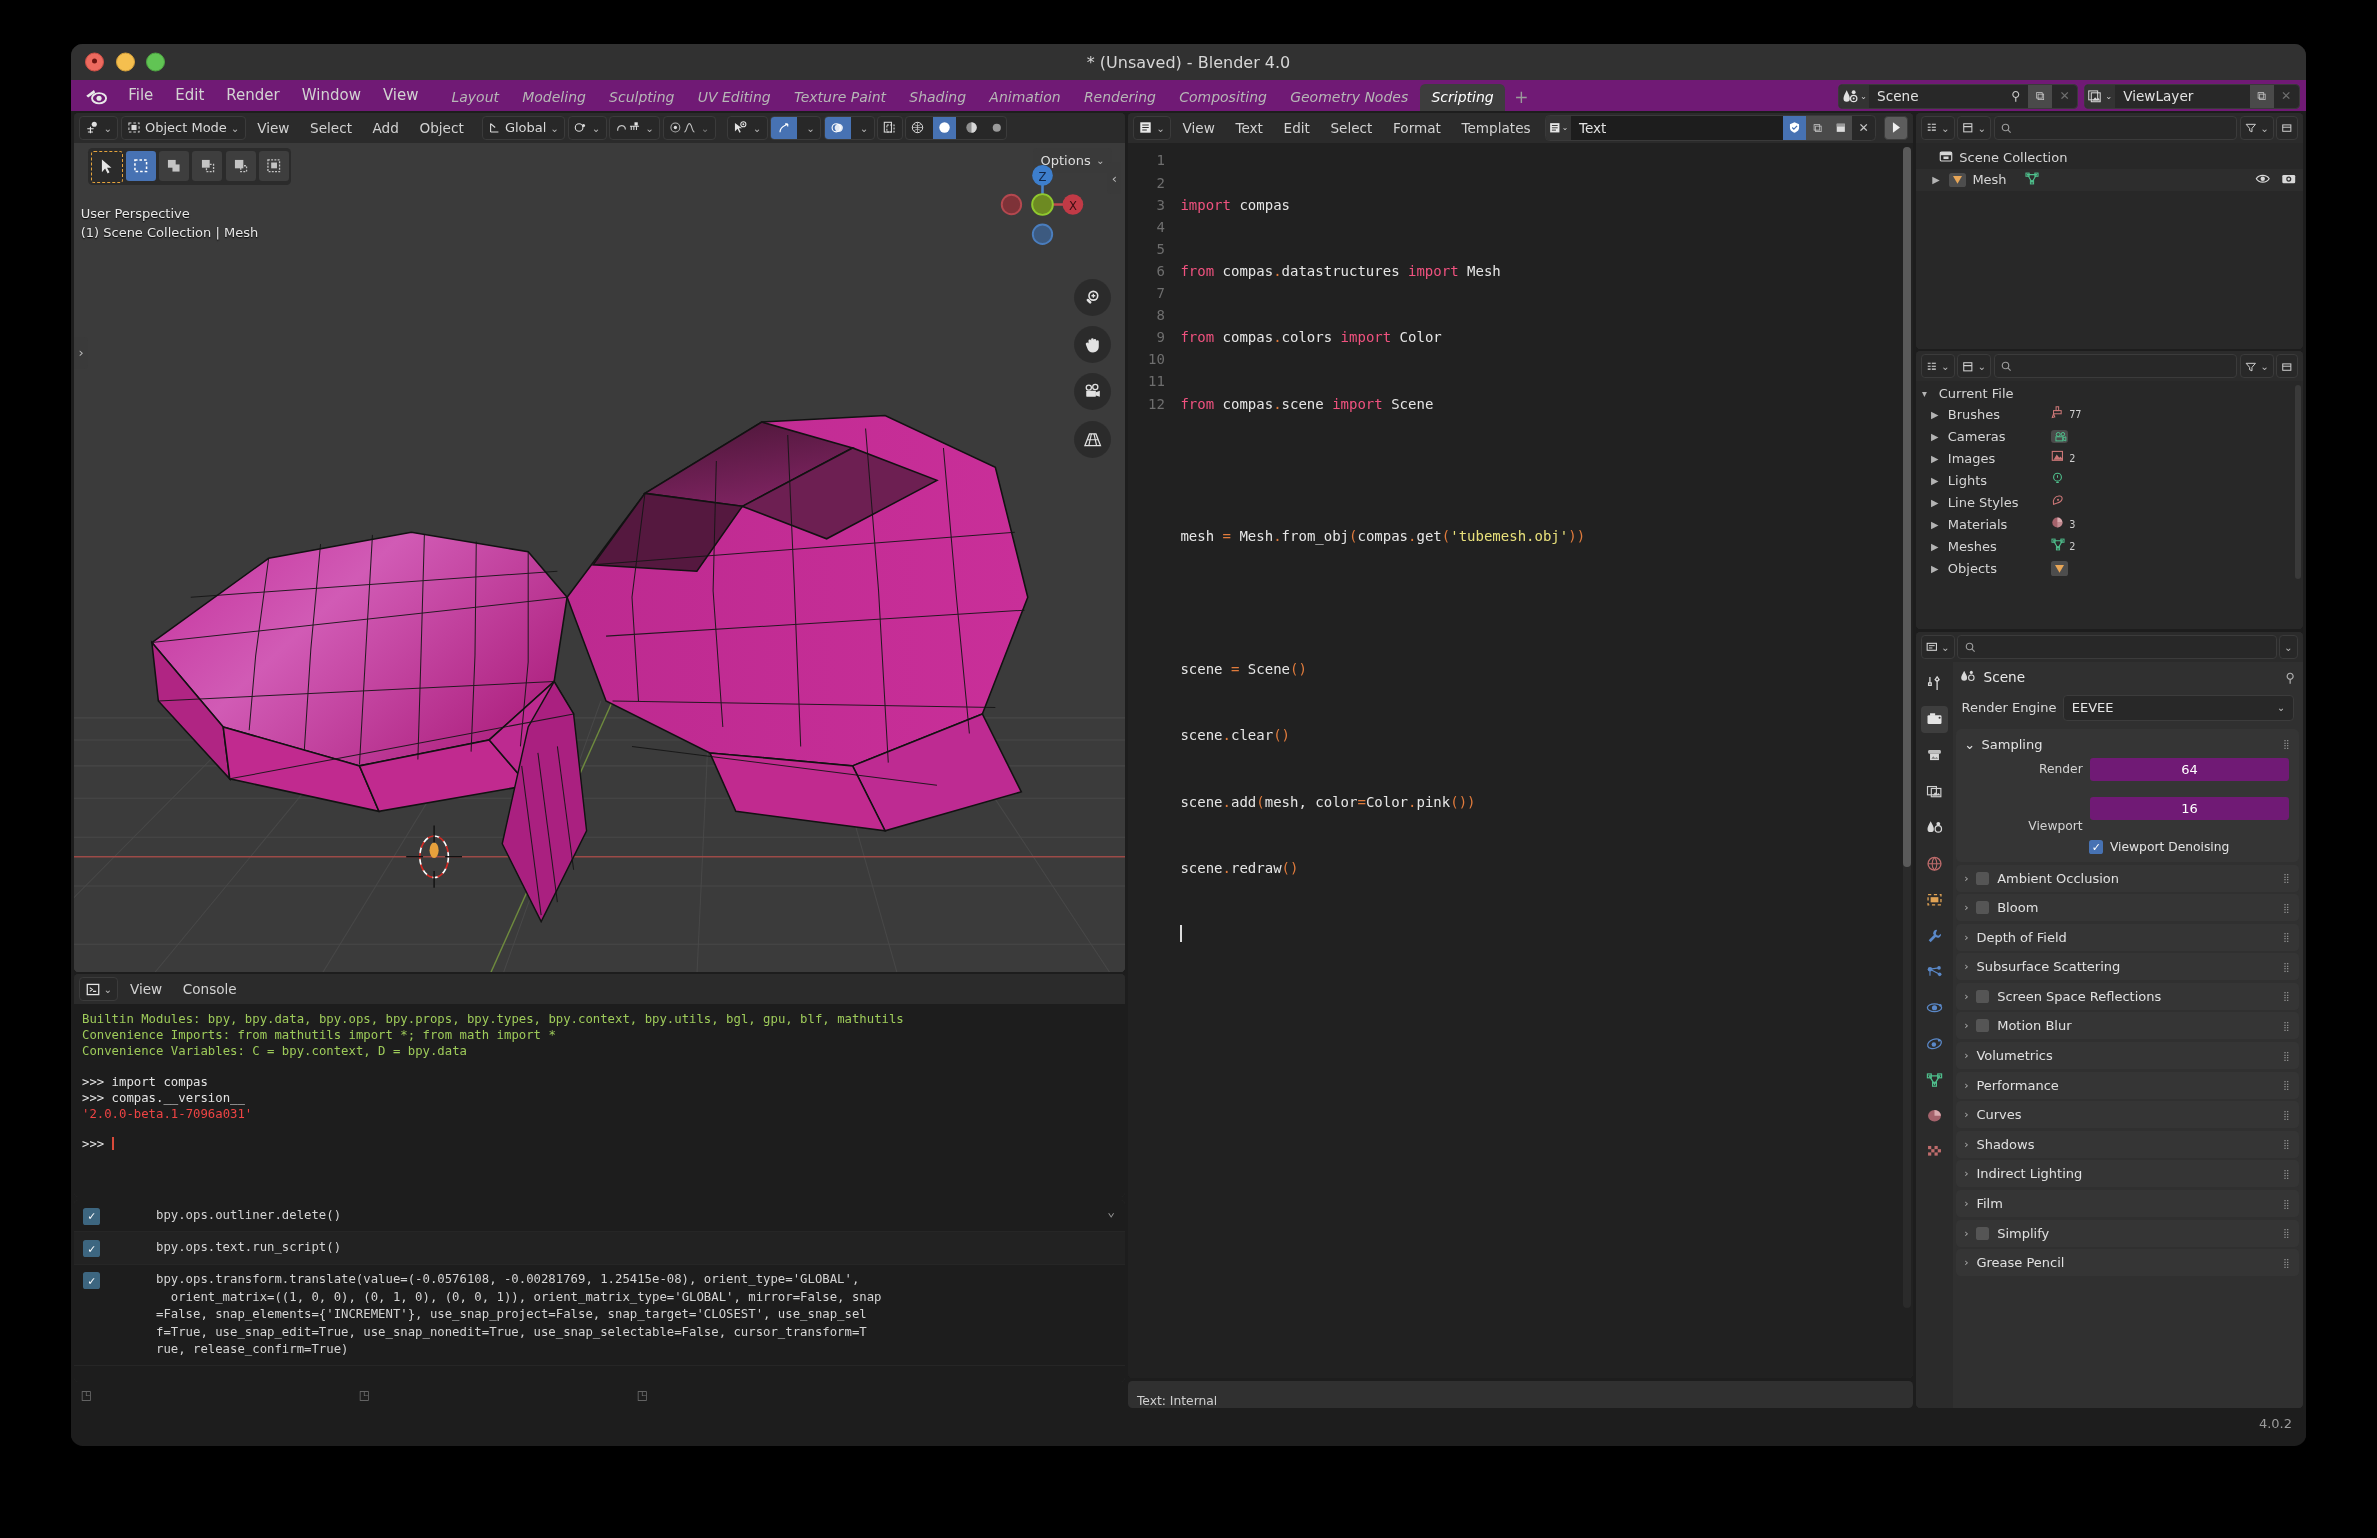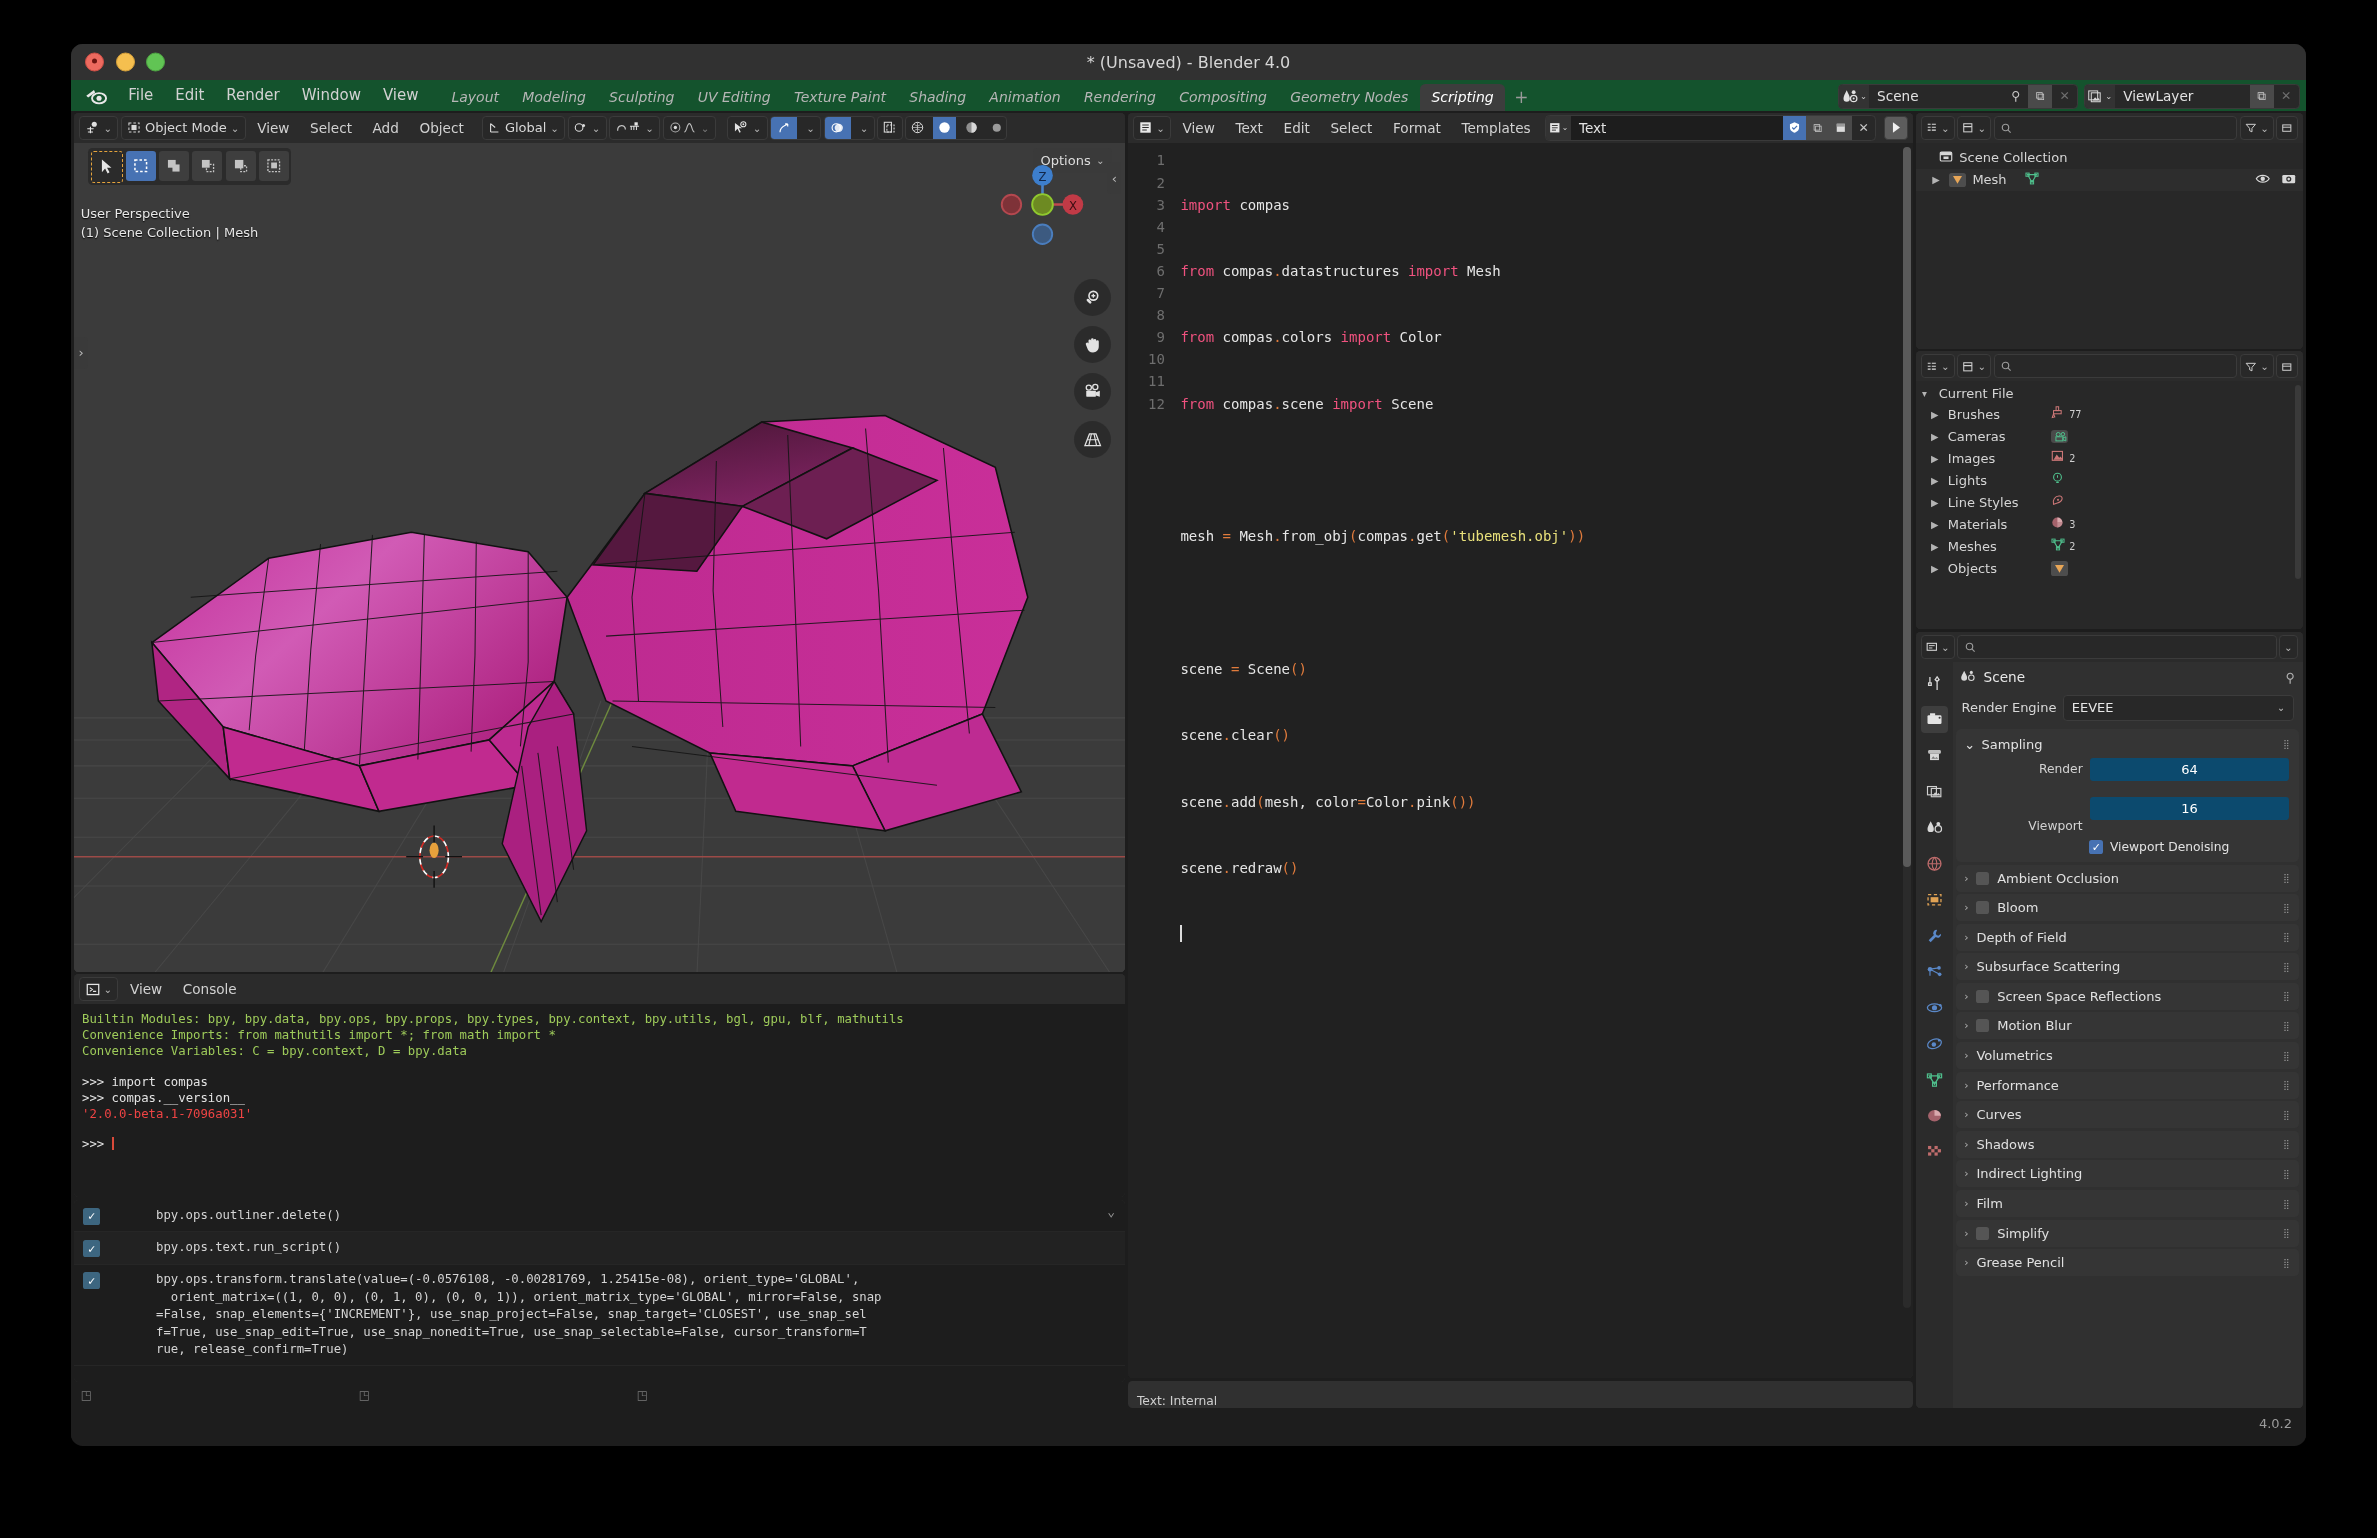--- a/index.html
+++ b/index.html
@@ -8,21 +8,21 @@
   
   .titlebar{height:36px;background:#313131;position:relative;display:flex;align-items:center;}
   .traffic{position:absolute;left:14px;top:50%;transform:translateY(-50%);display:flex;gap:11.6px;}
   .dot{width:17px;height:17px;border-radius:50%;}
   .dot.r{background:#ed6a5f;border:0.6px solid #ce4f46;}
   .dot.y{background:#f5bf4f;border:0.6px solid #d5a03b;}
   .dot.g{background:#61c454;border:0.6px solid #4ea343;}
   .dot .inner{width:5.2px;height:5.2px;border-radius:50%;background:#6d1410;margin:5.2px auto 0;}
   .wintitle{width:100%;text-align:center;color:#d6d6d6;font-size:16px;}
   
-  .topbar{height:31px;background:#14532d;display:flex;align-items:center;padding:0 3.9px;position:relative;}
+  .topbar{height:31px;background:#701a75;display:flex;align-items:center;padding:0 3.9px;position:relative;}
   .blender-logo{width:23px;height:19.4px;margin:0 9px 0 10.3px;position:relative;}
   .menuitem{color:#d2d2d2;font-size:15px;padding:0 11px;line-height:31px;cursor:default;white-space:nowrap;}
   .wstabs{display:flex;align-items:flex-end;height:31px;margin-left:10.3px;}
   .wstab{color:#b6b6b6;font-size:14px;padding:0 11.6px;height:27px;line-height:27px;border-radius:5.2px 5.2px 0 0;white-space:nowrap;font-style:italic;}
   .wstab.active{background:#3d3d3d;color:#fff;}
   .wstab.plus{color:#9a9a9a;font-size:17px;padding:0 9px;}
   .topright{position:absolute;right:6.5px;top:3.9px;display:flex;align-items:center;gap:6.5px;}
   .idblock{display:flex;align-items:center;height:23px;background:#282828;border-radius:4.5px;overflow:hidden;border:0.6px solid #3a3a3a;}
   .idicon{width:30px;height:23px;background:#333;display:flex;align-items:center;justify-content:center;color:#cfcfcf;font-size:11px;}
   .idname{padding:0 10.3px 0 7.8px;color:#e2e2e2;font-size:13.6px;min-width:116px;line-height:23px;}
@@ -84,21 +84,21 @@
   .tri{color:#b4b4b4;font-size:9.7px;width:10.3px;}
   .count{font-size:9.7px;color:#cfcfcf;margin-left:-2.6px;}
   
   .proprow{display:flex;align-items:center;height:27px;margin:2.6px 3.9px;border-radius:4.5px;background:#353535;padding:0 7.8px;color:#e0e0e0;font-size:13px;gap:7.8px;}
   .proprow .chev{color:#b4b4b4;font-size:11px;}
   .cb{width:13px;height:13px;border-radius:2.6px;background:#555;}
   .dots{margin-left:auto;color:#8d8d8d;font-size:9px;letter-spacing:1.3px;}
   .ptabs{width:37px;background:#2b2b2b;display:flex;flex-direction:column;align-items:center;padding-top:7.8px;gap:9px;}
   .ptab{width:27px;height:27px;border-radius:3.9px;display:flex;align-items:center;justify-content:center;}
   .ptab.act{background:#3e3e3e;}
-  .field{flex:1;height:23px;background:#0c4a6e;border-radius:3.2px;color:#fff;font-size:13px;display:flex;align-items:center;justify-content:center;}
+  .field{flex:1;height:23px;background:#701a75;border-radius:3.2px;color:#fff;font-size:13px;display:flex;align-items:center;justify-content:center;}
   .seldrop{flex:1;height:24.5px;background:#282828;border:0.6px solid #3c3c3c;border-radius:3.9px;color:#e6e6e6;font-size:13px;display:flex;align-items:center;padding:0 7.8px;}
   .searchbox{flex:1;height:22px;background:#282828;border:0.6px solid #3b3b3b;border-radius:3.9px;display:flex;align-items:center;padding:0 6.5px;color:#8d8d8d;font-size:11.6px;gap:5.2px;}
 </style>
 </head>
 <body>
 
 <div class="win">
 
   <div class="titlebar">
     <div class="traffic">

